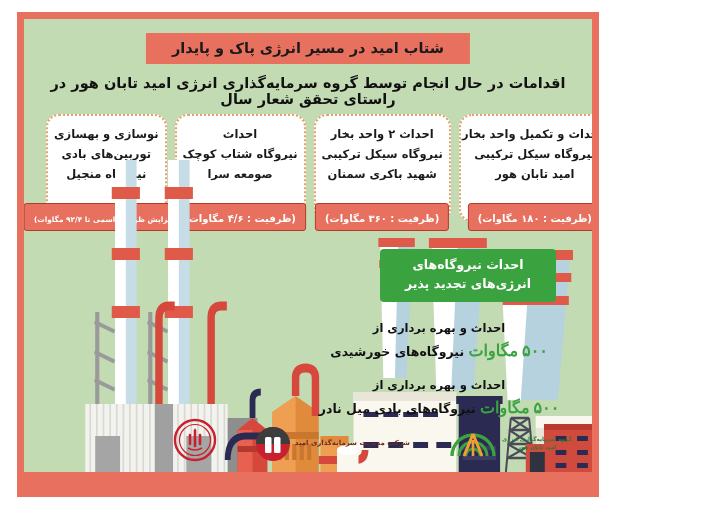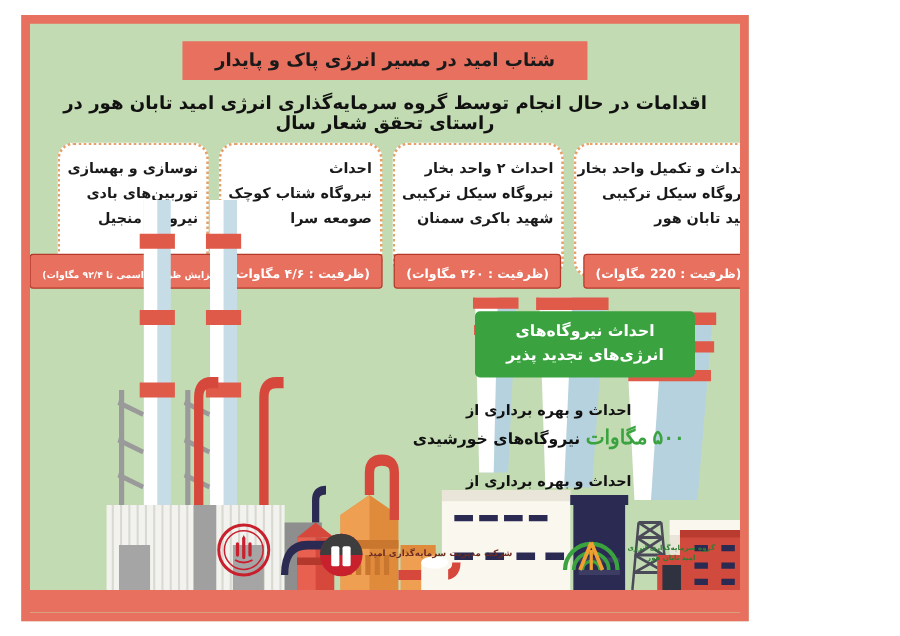--- a/index.html
+++ b/index.html
@@ -63,20 +63,21 @@
     gap: 8px;
   }
   .card {
     position: relative;
     width: 152px;
     height: 108px;
     background: #ffffff;
     border: 2px dotted #e8a06a;
     border-radius: 13px;
     padding: 9px 6px 0;
+    text-align: center;
   }
   .card-lines { }
   .card-line {
     display: block;
     color: #1a1a1a;
     font-size: 11.5px;
     font-weight: bold;
     line-height: 1.72;
     white-space: nowrap;
   }
@@ -418,38 +419,39 @@
       </div>
     </div>
 
     <div class="card">
       <div class="card-lines">
         <span class="card-line">احداث و تکمیل واحد بخار</span>
         <span class="card-line">نیروگاه سیکل ترکیبی</span>
         <span class="card-line">امید تابان هور</span>
       </div>
       <div class="card-badge">
-        <span class="bt">(ظرفیت : 220 مگاوات)</span>
+        <span class="bt">(ظرفیت : ۱۸۰ مگاوات)</span>
       </div>
     </div>
 
   </div>
 
   <div class="green-banner">
     <span class="gl">احداث نیروگاه‌های</span>
     <span class="gl">انرژی‌های تجدید پذیر</span>
   </div>
 
   <div class="bullet b1">
     <span class="l1">احداث و بهره برداری از</span>
     <span class="l2"><span class="hl">۵۰۰ مگاوات</span> <span>نیروگاه‌های خورشیدی</span></span>
   </div>
 
   <div class="bullet b2">
     <span class="l1">احداث و بهره برداری از</span>
+    <span class="l2"><span class="hl">۵۰۰ مگاوات</span> <span>نیروگاه‌های بادی میل نادر</span></span>
   </div>
 
   <div class="logos">
 
     <div class="logo">
       <svg width="44" height="44" viewBox="0 0 44 44">
         <circle cx="22" cy="22" r="20" fill="none" stroke="#c9202e" stroke-width="2.4"></circle>
         <circle cx="22" cy="22" r="15.5" fill="none" stroke="#c9202e" stroke-width="1.2"></circle>
         <path d="M22 13 L22 28 M17 17 L17 26 M27 17 L27 26" stroke="#c9202e" stroke-width="2.6" fill="none" stroke-linecap="round"></path>
         <path d="M15 30 Q22 34 29 30" stroke="#c9202e" stroke-width="1.6" fill="none"></path>

